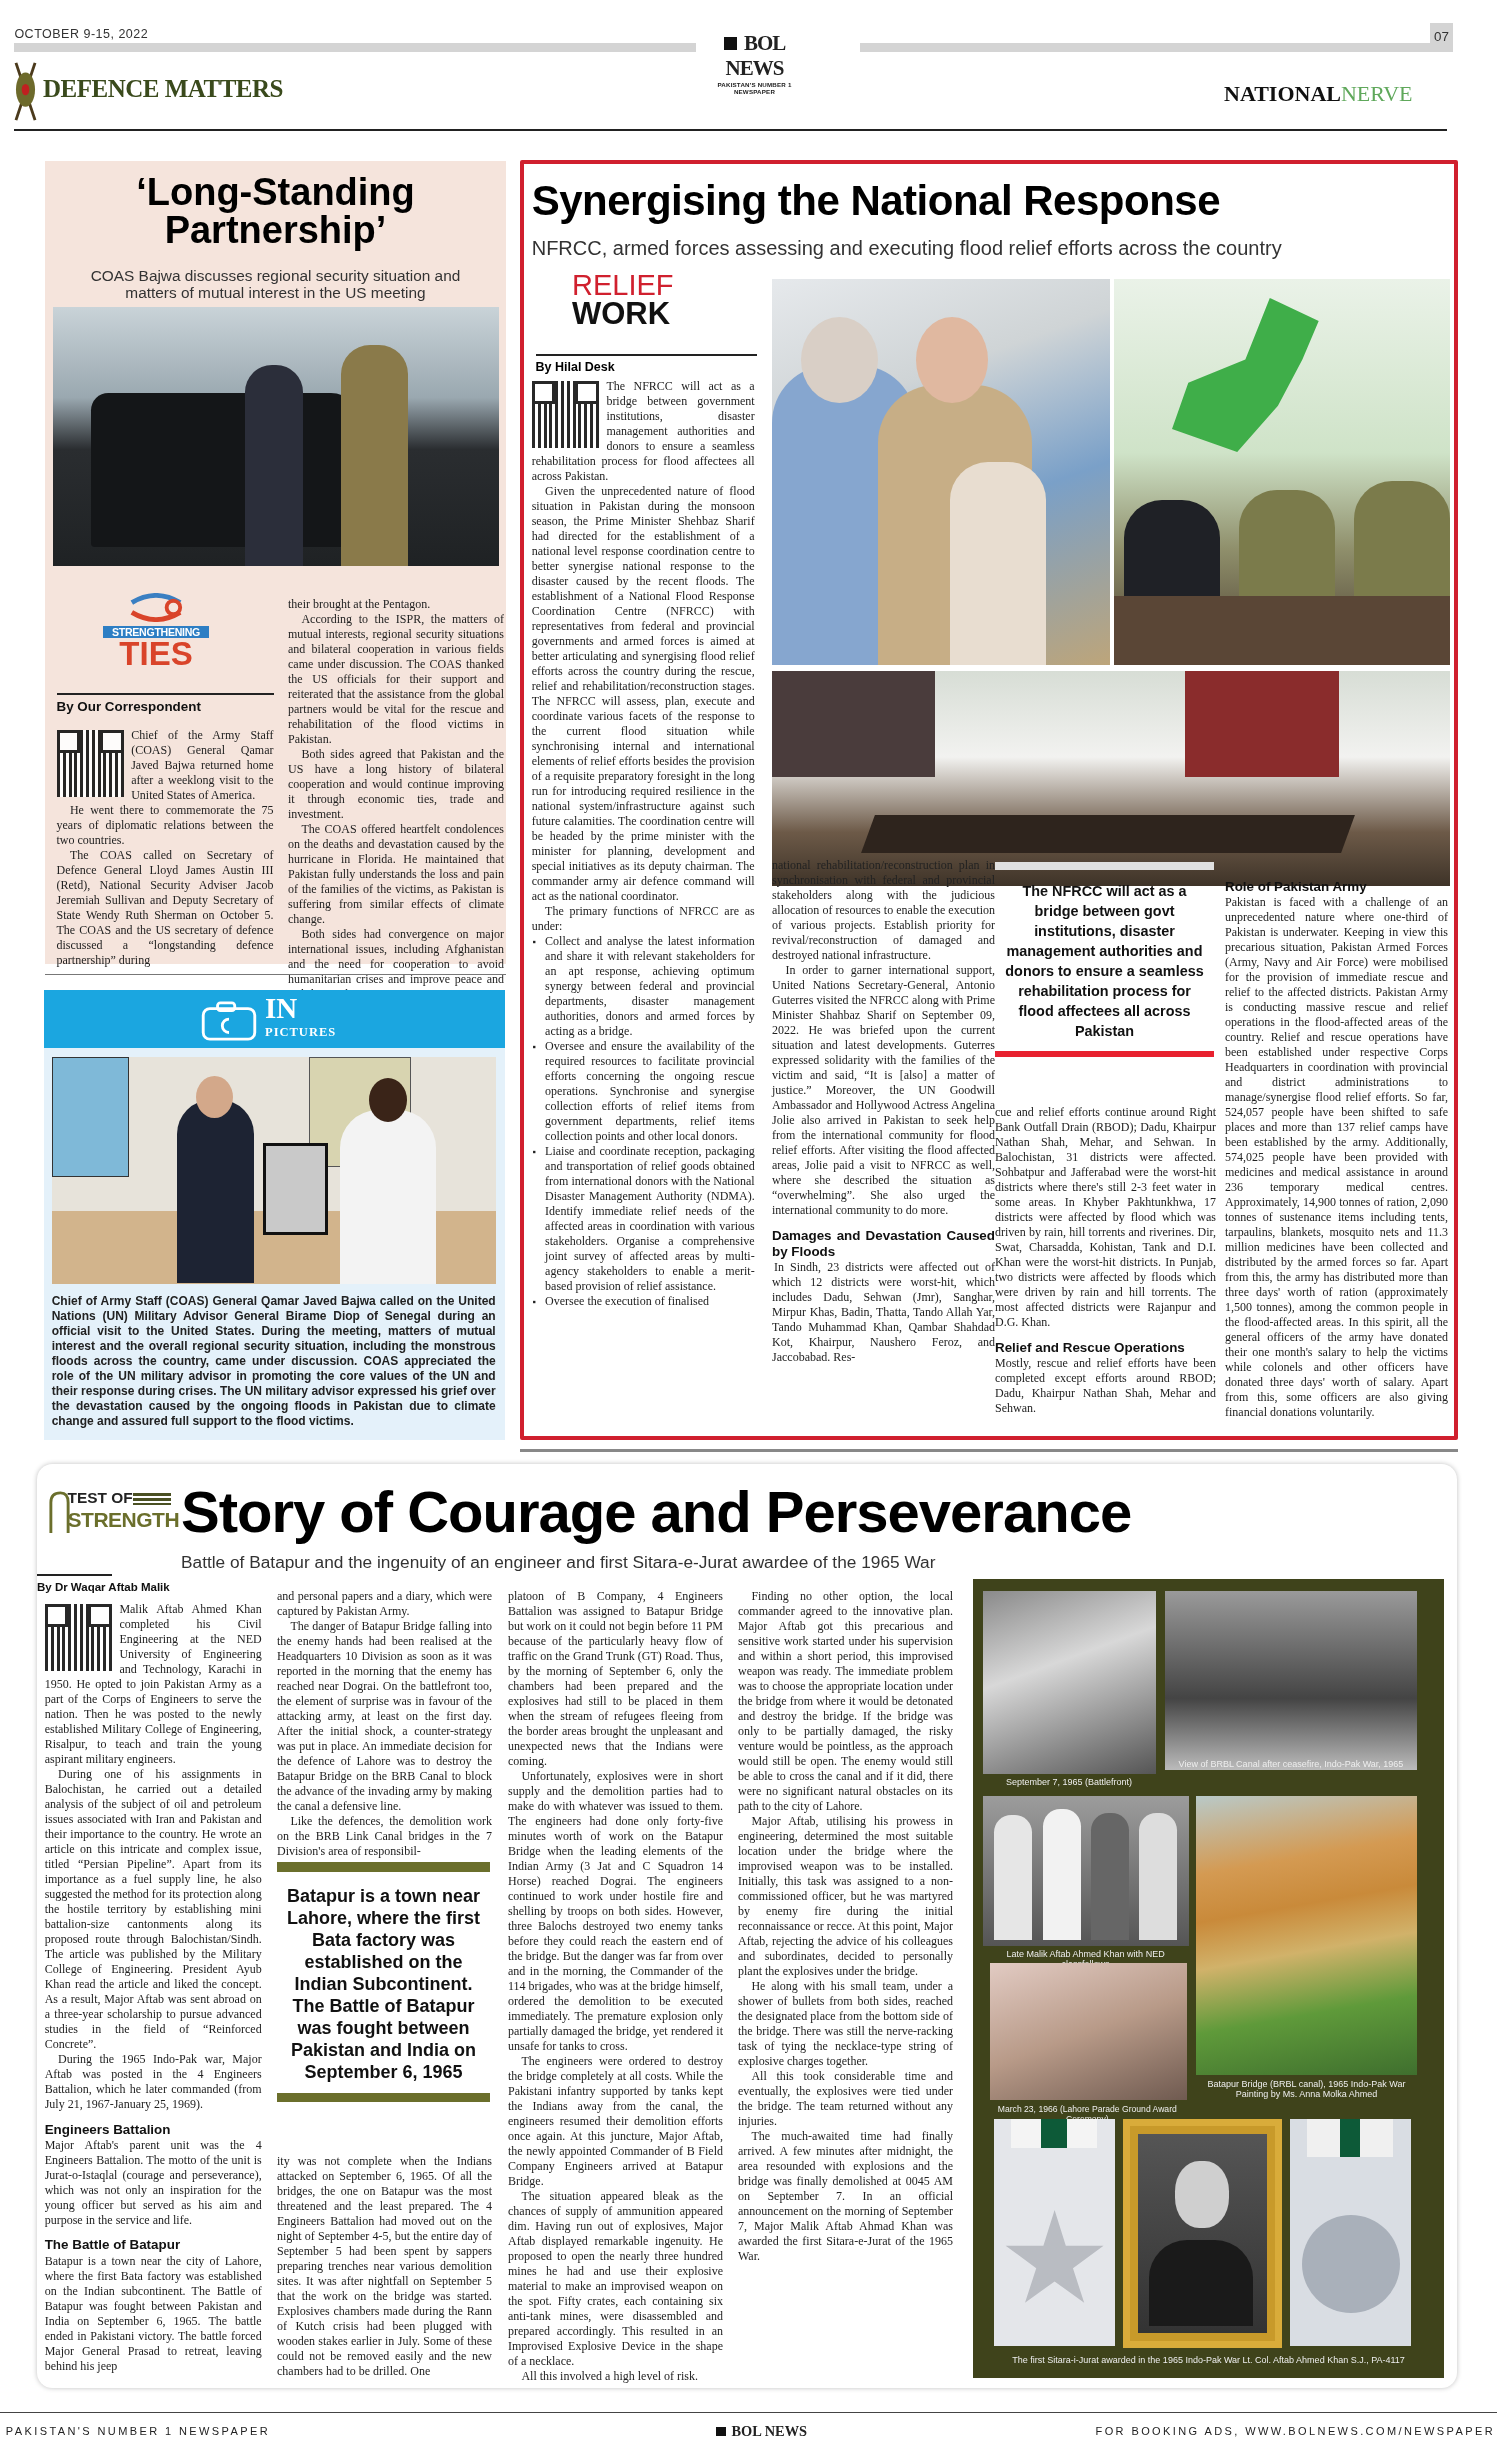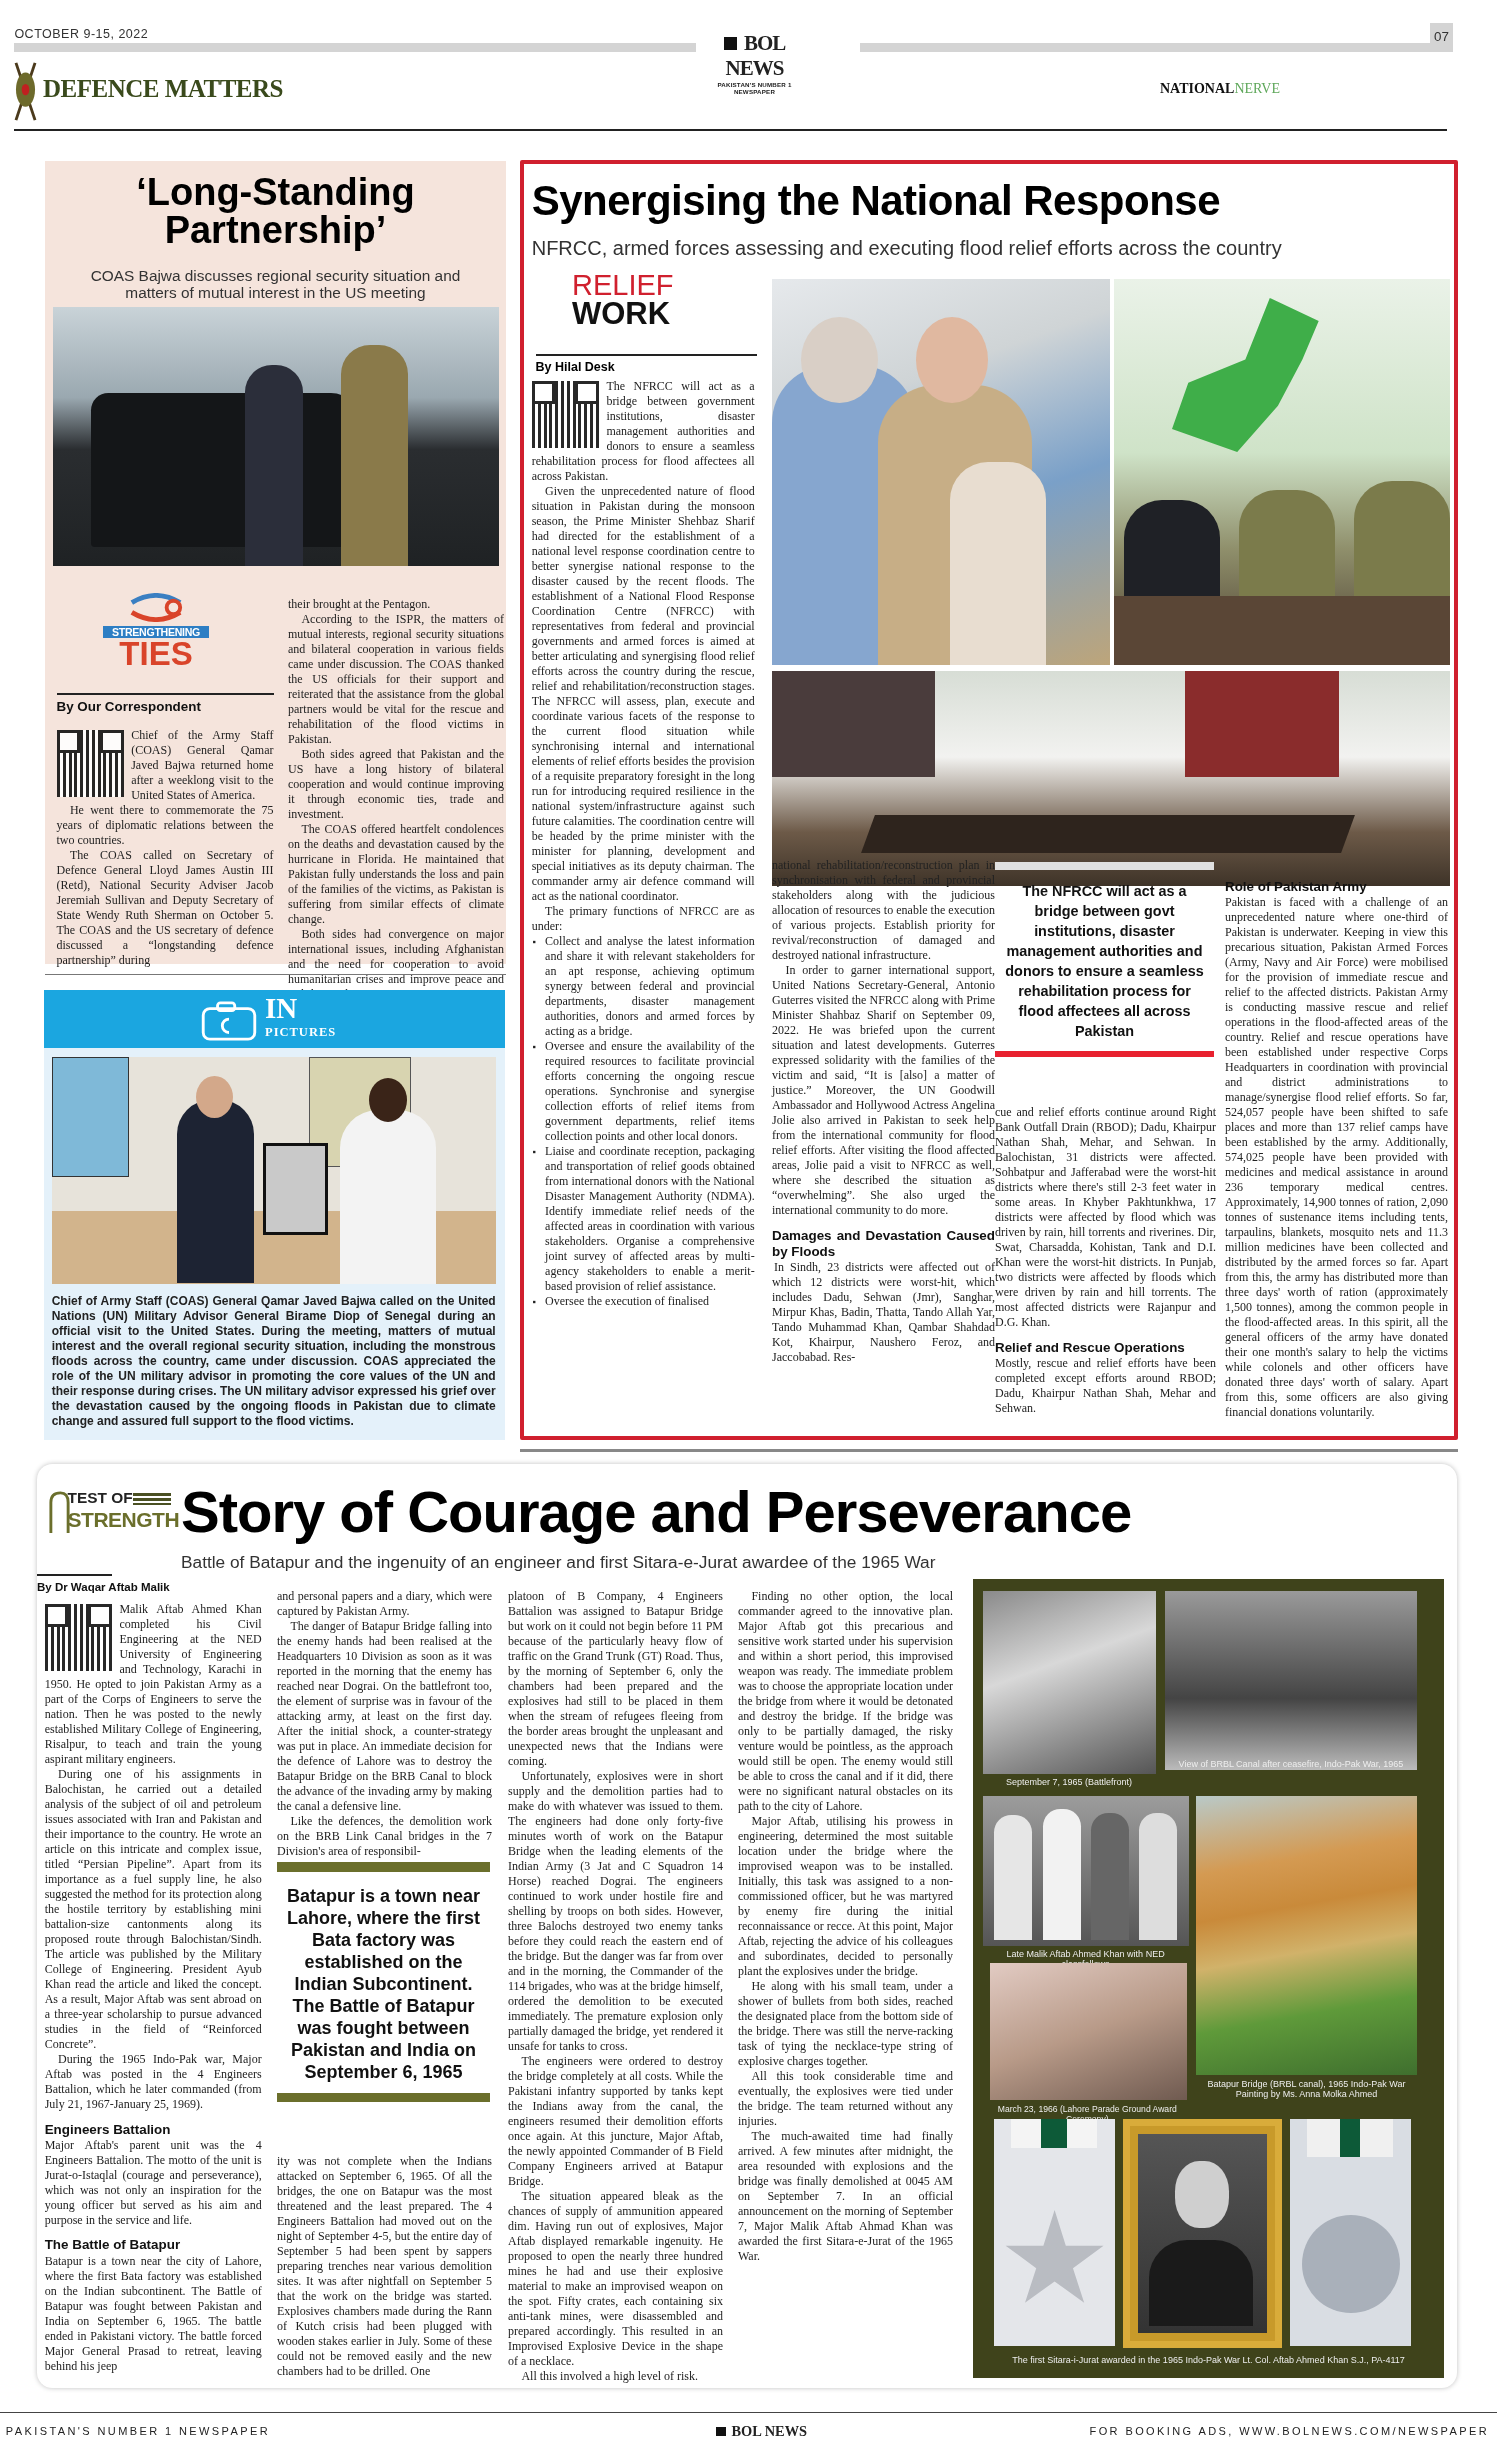--- a/index.html
+++ b/index.html
@@ -42,21 +42,21 @@
 
 <div class="abs" style="left:14.4px;top:61px;width:23px;height:61px">
   <svg width="23" height="61" viewBox="0 0 24 64">
       <line x1="2" y1="2" x2="22" y2="62" stroke="#4b3a1c" stroke-width="3"></line>
       <line x1="22" y1="2" x2="2" y2="62" stroke="#4b3a1c" stroke-width="3"></line>
       <ellipse cx="12" cy="30" rx="10" ry="18" fill="#6d6a2b"></ellipse>
       <ellipse cx="12" cy="30" rx="4" ry="6" fill="#c02020"></ellipse>
     </svg>
 </div>
 <div class="abs" style="left:43px;top:75px;font-family:'Liberation Serif',serif;font-size:25px;font-weight:bold;color:#3a4a1c;letter-spacing:-0.5px">DEFENCE MATTERS</div>
-<div class="abs" style="left:1160px;top:81px;font-family:'Liberation Serif',serif;font-size:14px;font-weight:bold">
+<div class="abs" style="left:1224px;top:81px;font-family:'Liberation Serif',serif;font-size:22px;font-weight:bold">
   <span style="color:#111">NATIONAL</span><span style="color:#5fa85b;font-weight:normal">NERVE</span>
 </div>
 <div class="rule" style="left:14.4px;top:129px;width:1433px;height:1.9px"></div>
 
 <div class="abs" style="left:45px;top:161px;width:461px;height:803px;background:#f5e4dc">
   <div class="sans" style="position:absolute;left:19px;top:11.5px;width:423px;text-align:center;font-size:38px;line-height:38px;font-weight:bold;color:#000">‘Long-Standing Partnership’</div>
   <div class="sans" style="position:absolute;left:29px;top:106px;width:403px;text-align:center;font-size:15.4px;line-height:17.3px;color:#333">COAS Bajwa discusses regional security situation and matters of mutual interest in the US meeting</div>
   <div class="photo" style="left:7.7px;top:146px;width:446px;height:259px;background:linear-gradient(180deg,#c9d3d8 0%,#9aa8b0 35%,#2a2d30 55%,#1f2224 100%)">
     <div style="position:absolute;left:38px;top:86px;width:269px;height:154px;background:#141618;border-radius:17.3px 29px 3.8px 3.8px"></div>
     <div style="position:absolute;left:288px;top:38px;width:67px;height:221px;background:#8a7a4a;border-radius:29px 29px 0 0"></div>
@@ -278,14 +278,14 @@
     <div class="caption" style="position:absolute;left:9.6px;top:776px;width:452px">The first Sitara-i-Jurat awarded in the 1965 Indo-Pak War Lt. Col. Aftab Ahmed Khan S.J., PA-4117</div>
   </div>
 </div>
 
 <div class="rule" style="left:0;top:2412px;width:1498px;height:1px;background:#444"></div>
 <div class="abs sans" style="left:5.8px;top:2425px;font-size:11px;letter-spacing:2.4px;color:#222">PAKISTAN'S NUMBER 1 NEWSPAPER</div>
 <div class="abs" style="left:716px;top:2421px">
   <span style="display:inline-block;width:9.6px;height:9.6px;background:#111;vertical-align:middle;margin-right:1.9px"></span>
   <span style="font-family:'Liberation Serif',serif;font-weight:bold;font-size:14.4px;vertical-align:middle">BOL NEWS</span>
 </div>
-<div class="abs sans" style="right:9px;top:2425px;font-size:11px;letter-spacing:2.4px;color:#222">FOR BOOKING ADS, WWW.BOLNEWS.COM/NEWSPAPER</div>
+<div class="abs sans" style="right:3px;top:2425px;font-size:11px;letter-spacing:2.4px;color:#222">FOR BOOKING ADS, WWW.BOLNEWS.COM/NEWSPAPER</div>
 
 
 </body></html>

